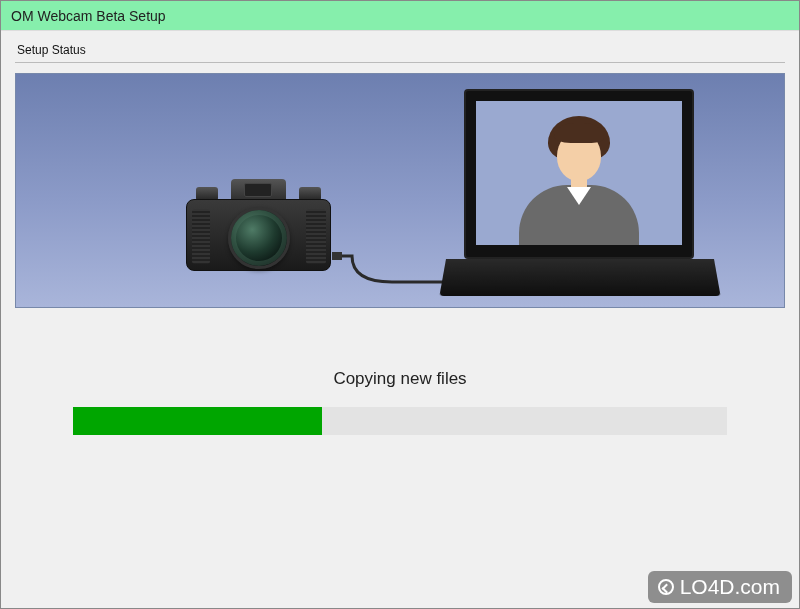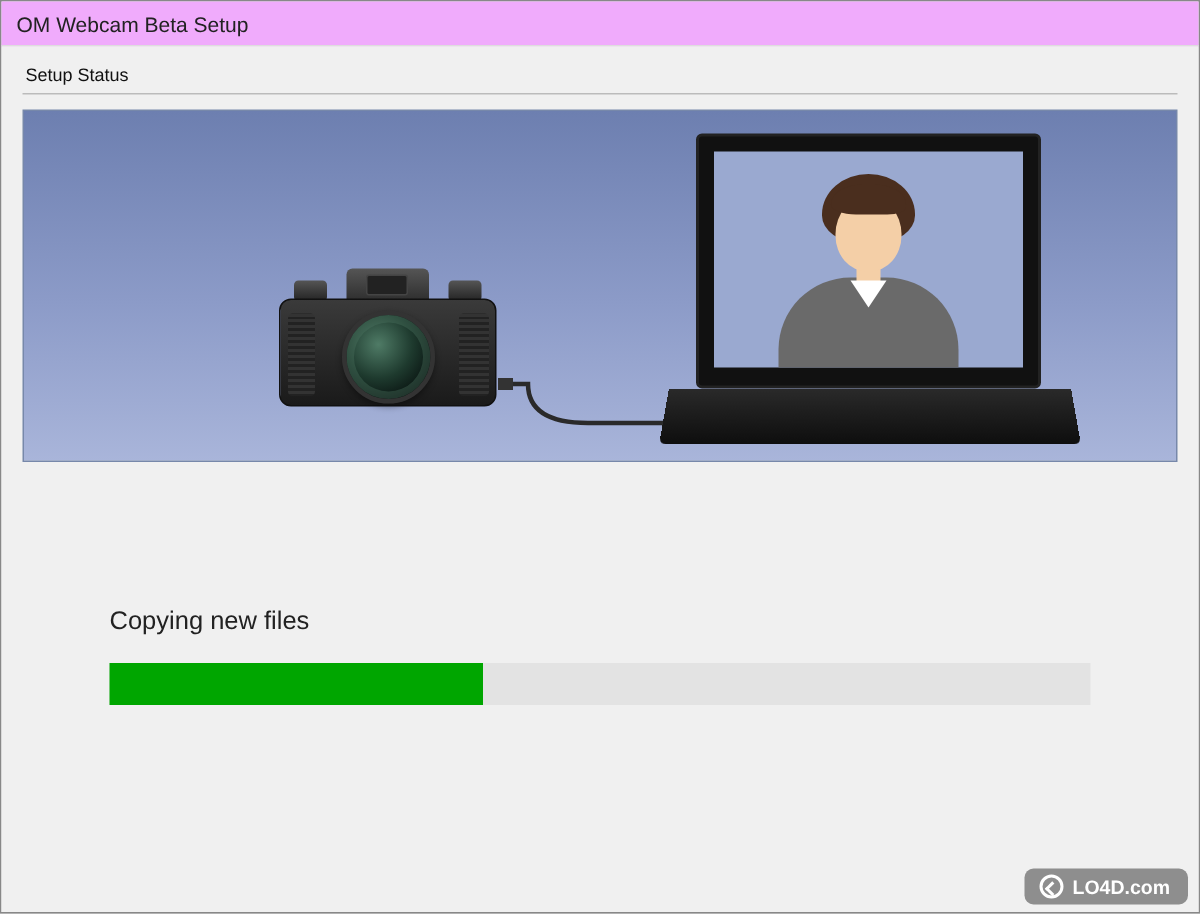--- a/index.html
+++ b/index.html
@@ -12,21 +12,21 @@
       position: relative;
     }
     .window {
       position: absolute;
       top: 0; left: 0; right: 0; bottom: 0;
       background: #fff;
       border: 1px solid #888;
     }
     .titlebar {
       height: 30px;
-      background: #f0abfc;
+      background: #86efac;
       border-bottom: 1px solid #ddd;
       display: flex;
       align-items: center;
       padding: 0 10px;
       font-size: 14px;
       color: #222;
     }
     .content {
       background: #f0f0f0;
       height: calc(100% - 30px);
@@ -198,22 +198,23 @@
       position: absolute;
       left: 50%; top: 86px;
       width: 0; height: 0;
       margin-left: -12px;
       border-left: 12px solid transparent;
       border-right: 12px solid transparent;
       border-top: 18px solid #fff;
     }
     
     .progress-area {
-      margin-top: 96px;
+      margin-top: 61px;
       padding: 0 58px;
+      text-align: center;
     }
     .progress-label {
       font-size: 17px;
       color: #222;
       margin-bottom: 18px;
     }
     .progress-track {
       width: 100%;
       height: 28px;
       background: #e3e3e3;
@@ -224,22 +225,22 @@
       left: 0; top: 0; bottom: 0;
       background: #00a600;
       width: 38%;
     }
     
     .watermark {
       position: absolute;
       right: 8px; bottom: 6px;
       background: rgba(120,120,120,0.82);
       color: #fff;
-      font-weight: 700;
-      font-size: 13px;
+      font-weight: 400;
+      font-size: 21px;
       padding: 4px 12px 4px 10px;
       border-radius: 6px;
       display: flex;
       align-items: center;
       gap: 6px;
     }
     .watermark .glyph {
       display: inline-block;
       width: 16px; height: 16px;
       border: 2px solid #fff;

